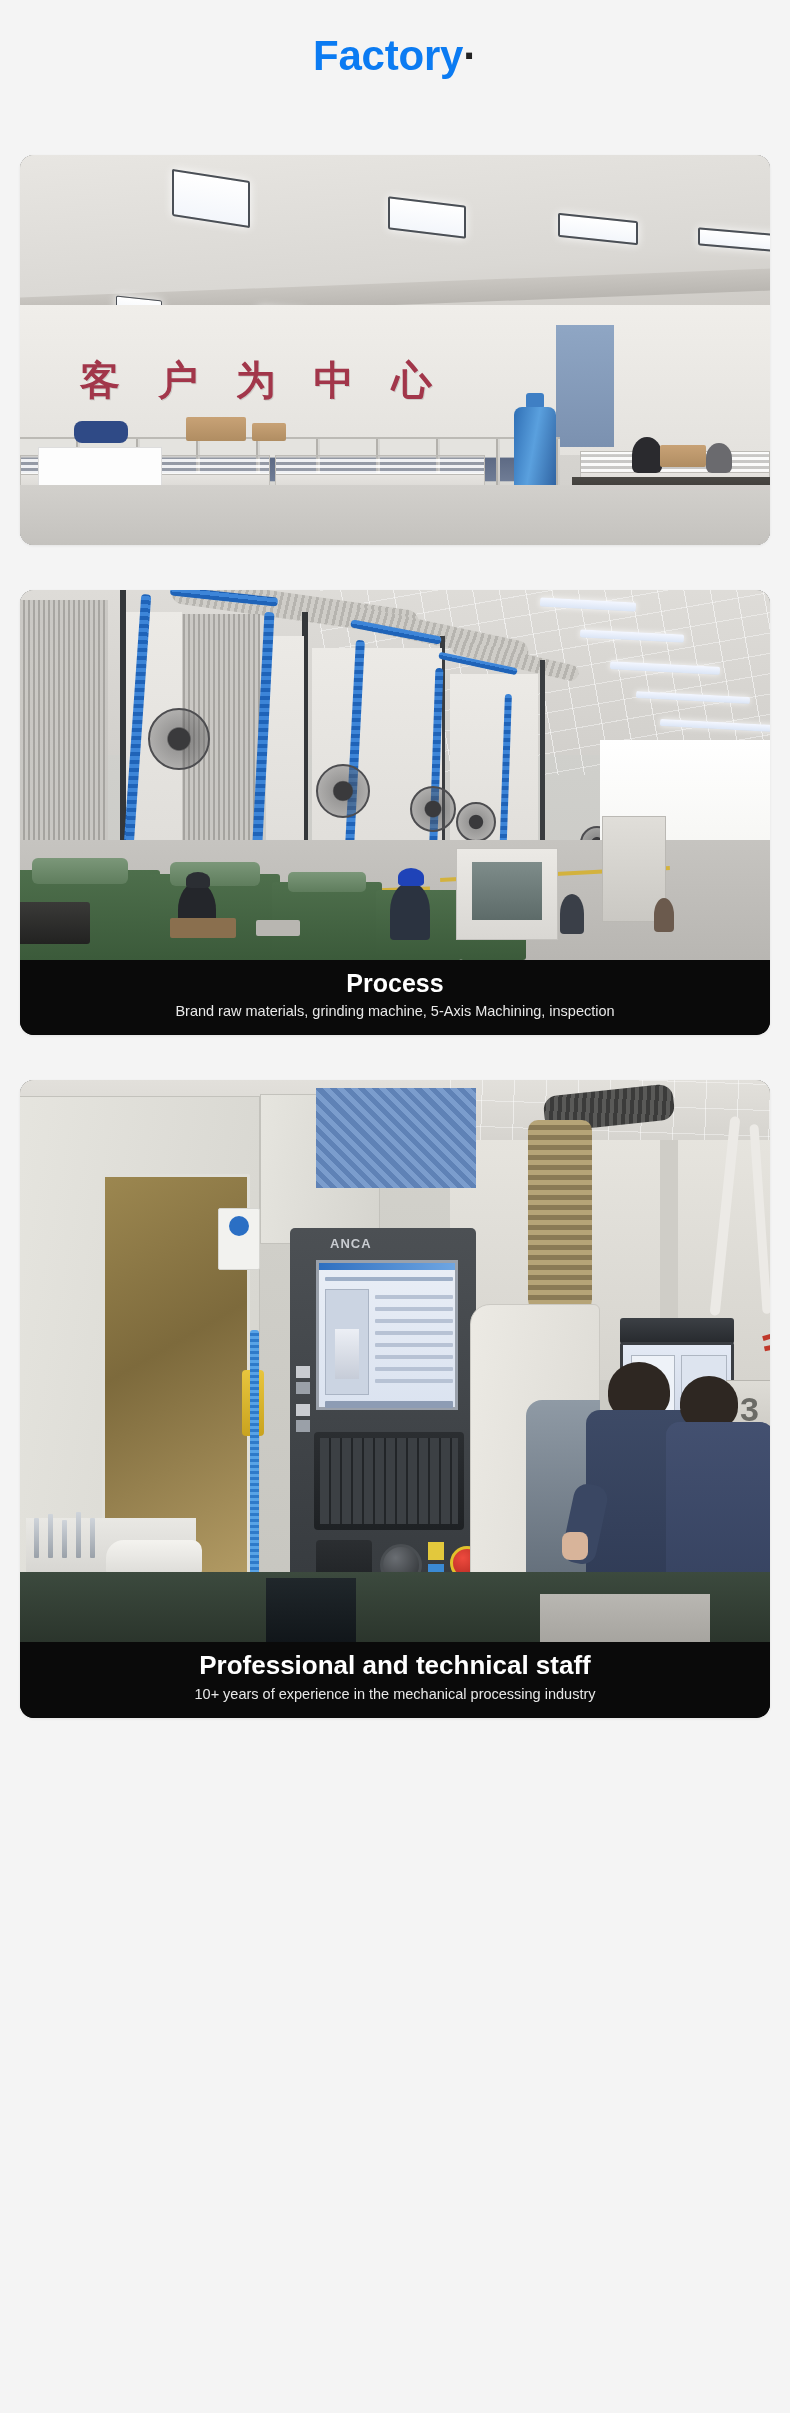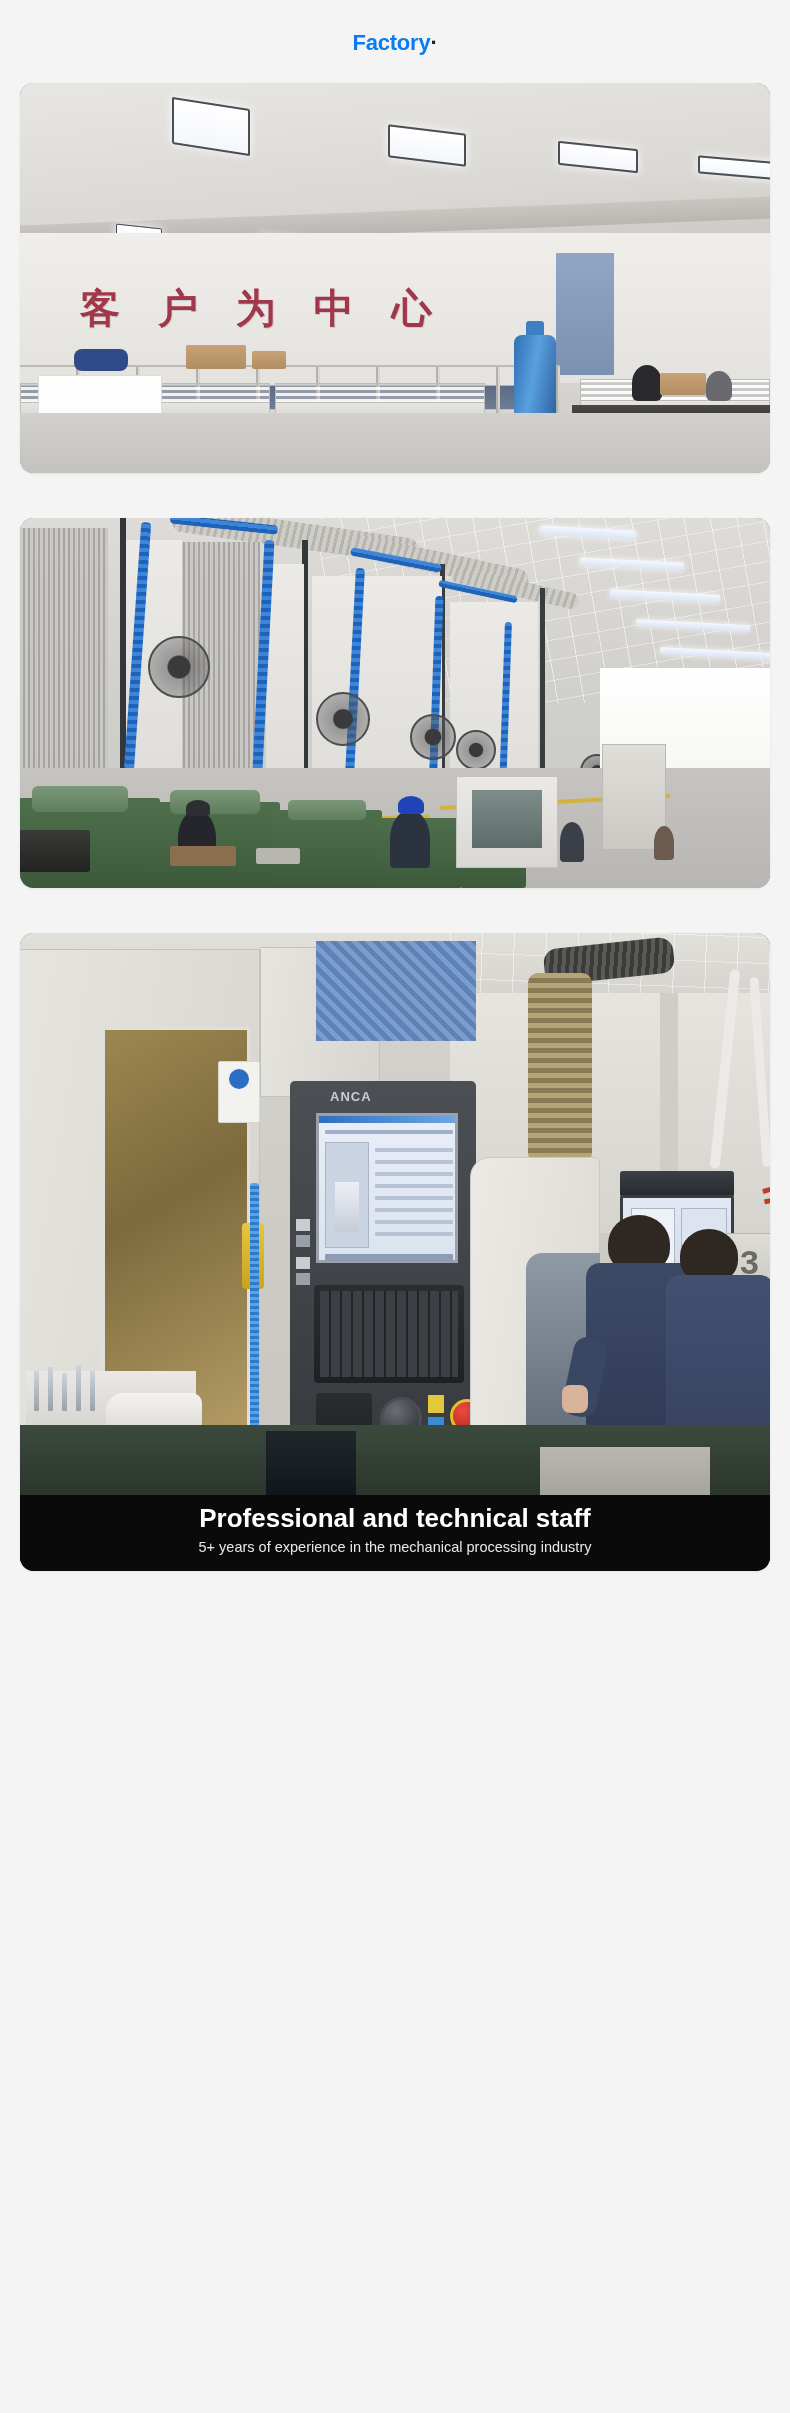--- a/index.html
+++ b/index.html
@@ -20,30 +20,30 @@
   }
 
   
   .heading {
     padding-top: 30px;
     padding-bottom: 26px;
     text-align: center;
     line-height: 1.22;
   }
   .heading-line {
-    font-size: 22px;
+    font-size: 42px;
     font-weight: bold;
     letter-spacing: -0.2px;
     color: #222222;
   }
   .heading-accent { color: #0b7bf2; }
   .heading-dot { color: #222222; font-weight: bold; }
 
   
-  .cards { display: block; }
+  .cards { display: block; margin-top: 48px; }
 
   .card {
     position: relative;
     width: 750px;
     margin: 0 auto 45px auto;
     border-radius: 14px;
     overflow: hidden;
     background: #0a0a0a;
     box-shadow: 0 1px 3px rgba(0,0,0,0.07);
   }
@@ -508,20 +508,24 @@
         <div class="p2-person" style="left:370px;top:292px;width:40px;height:58px;background:#2b3340;"></div>
         <div class="p2-cap" style="left:378px;top:278px;width:26px;height:18px;background:#1f43b8;"></div>
         <div class="p2-person" style="left:540px;top:304px;width:24px;height:40px;background:#3a3f48;"></div>
         <div class="p2-person" style="left:634px;top:308px;width:20px;height:34px;background:#6b5a4d;"></div>
 
         <div style="position:absolute;left:-6px;bottom:16px;width:76px;height:42px;background:linear-gradient(#3a3a38,#222221);border-radius:3px;"></div>
         <div style="position:absolute;left:150px;bottom:22px;width:66px;height:20px;background:#8a6f4e;border-radius:2px;"></div>
         <div style="position:absolute;left:236px;bottom:24px;width:44px;height:16px;background:#b8b6b1;border-radius:2px;"></div>
       </div>
 
+      <div class="caption">
+        <span class="caption-title">Process</span>
+        <span class="caption-sub">Brand raw materials, grinding machine, 5-Axis Machining, inspection</span>
+      </div>
     </div>
 
     <div class="card">
       <div class="photo photo-3 p3">
 
         <div class="p3-ceiling"></div>
         <div class="p3-ceiling-grid"></div>
 
         <div style="position:absolute;left:430px;top:60px;width:360px;height:240px;background:linear-gradient(#e6e4de,#d6d4ce);"></div>
         <div style="position:absolute;left:640px;top:60px;width:18px;height:250px;background:#cfcdc7;"></div>
@@ -612,18 +616,18 @@
         <div class="p3-tool" style="left:70px;bottom:84px;height:40px;"></div>
         <div style="position:absolute;left:86px;bottom:66px;width:96px;height:36px;background:linear-gradient(#f4f3ef,#dcdbd7);border-radius:18px 10px 6px 6px;"></div>
 
         <div class="p3-floor"></div>
         <div style="position:absolute;left:246px;bottom:0px;width:90px;height:64px;background:linear-gradient(#20272b,#11161a);"></div>
         <div style="position:absolute;left:520px;bottom:0px;width:170px;height:48px;background:linear-gradient(#b9b7b2,#a6a49f);"></div>
       </div>
 
       <div class="caption caption-3">
         <span class="caption-title">Professional and technical staff</span>
-        <span class="caption-sub">5+ years of experience in the mechanical processing industry</span>
+        <span class="caption-sub">10+ years of experience in the mechanical processing industry</span>
       </div>
     </div>
 
   </div>
 </div>
 
 </body></html>

